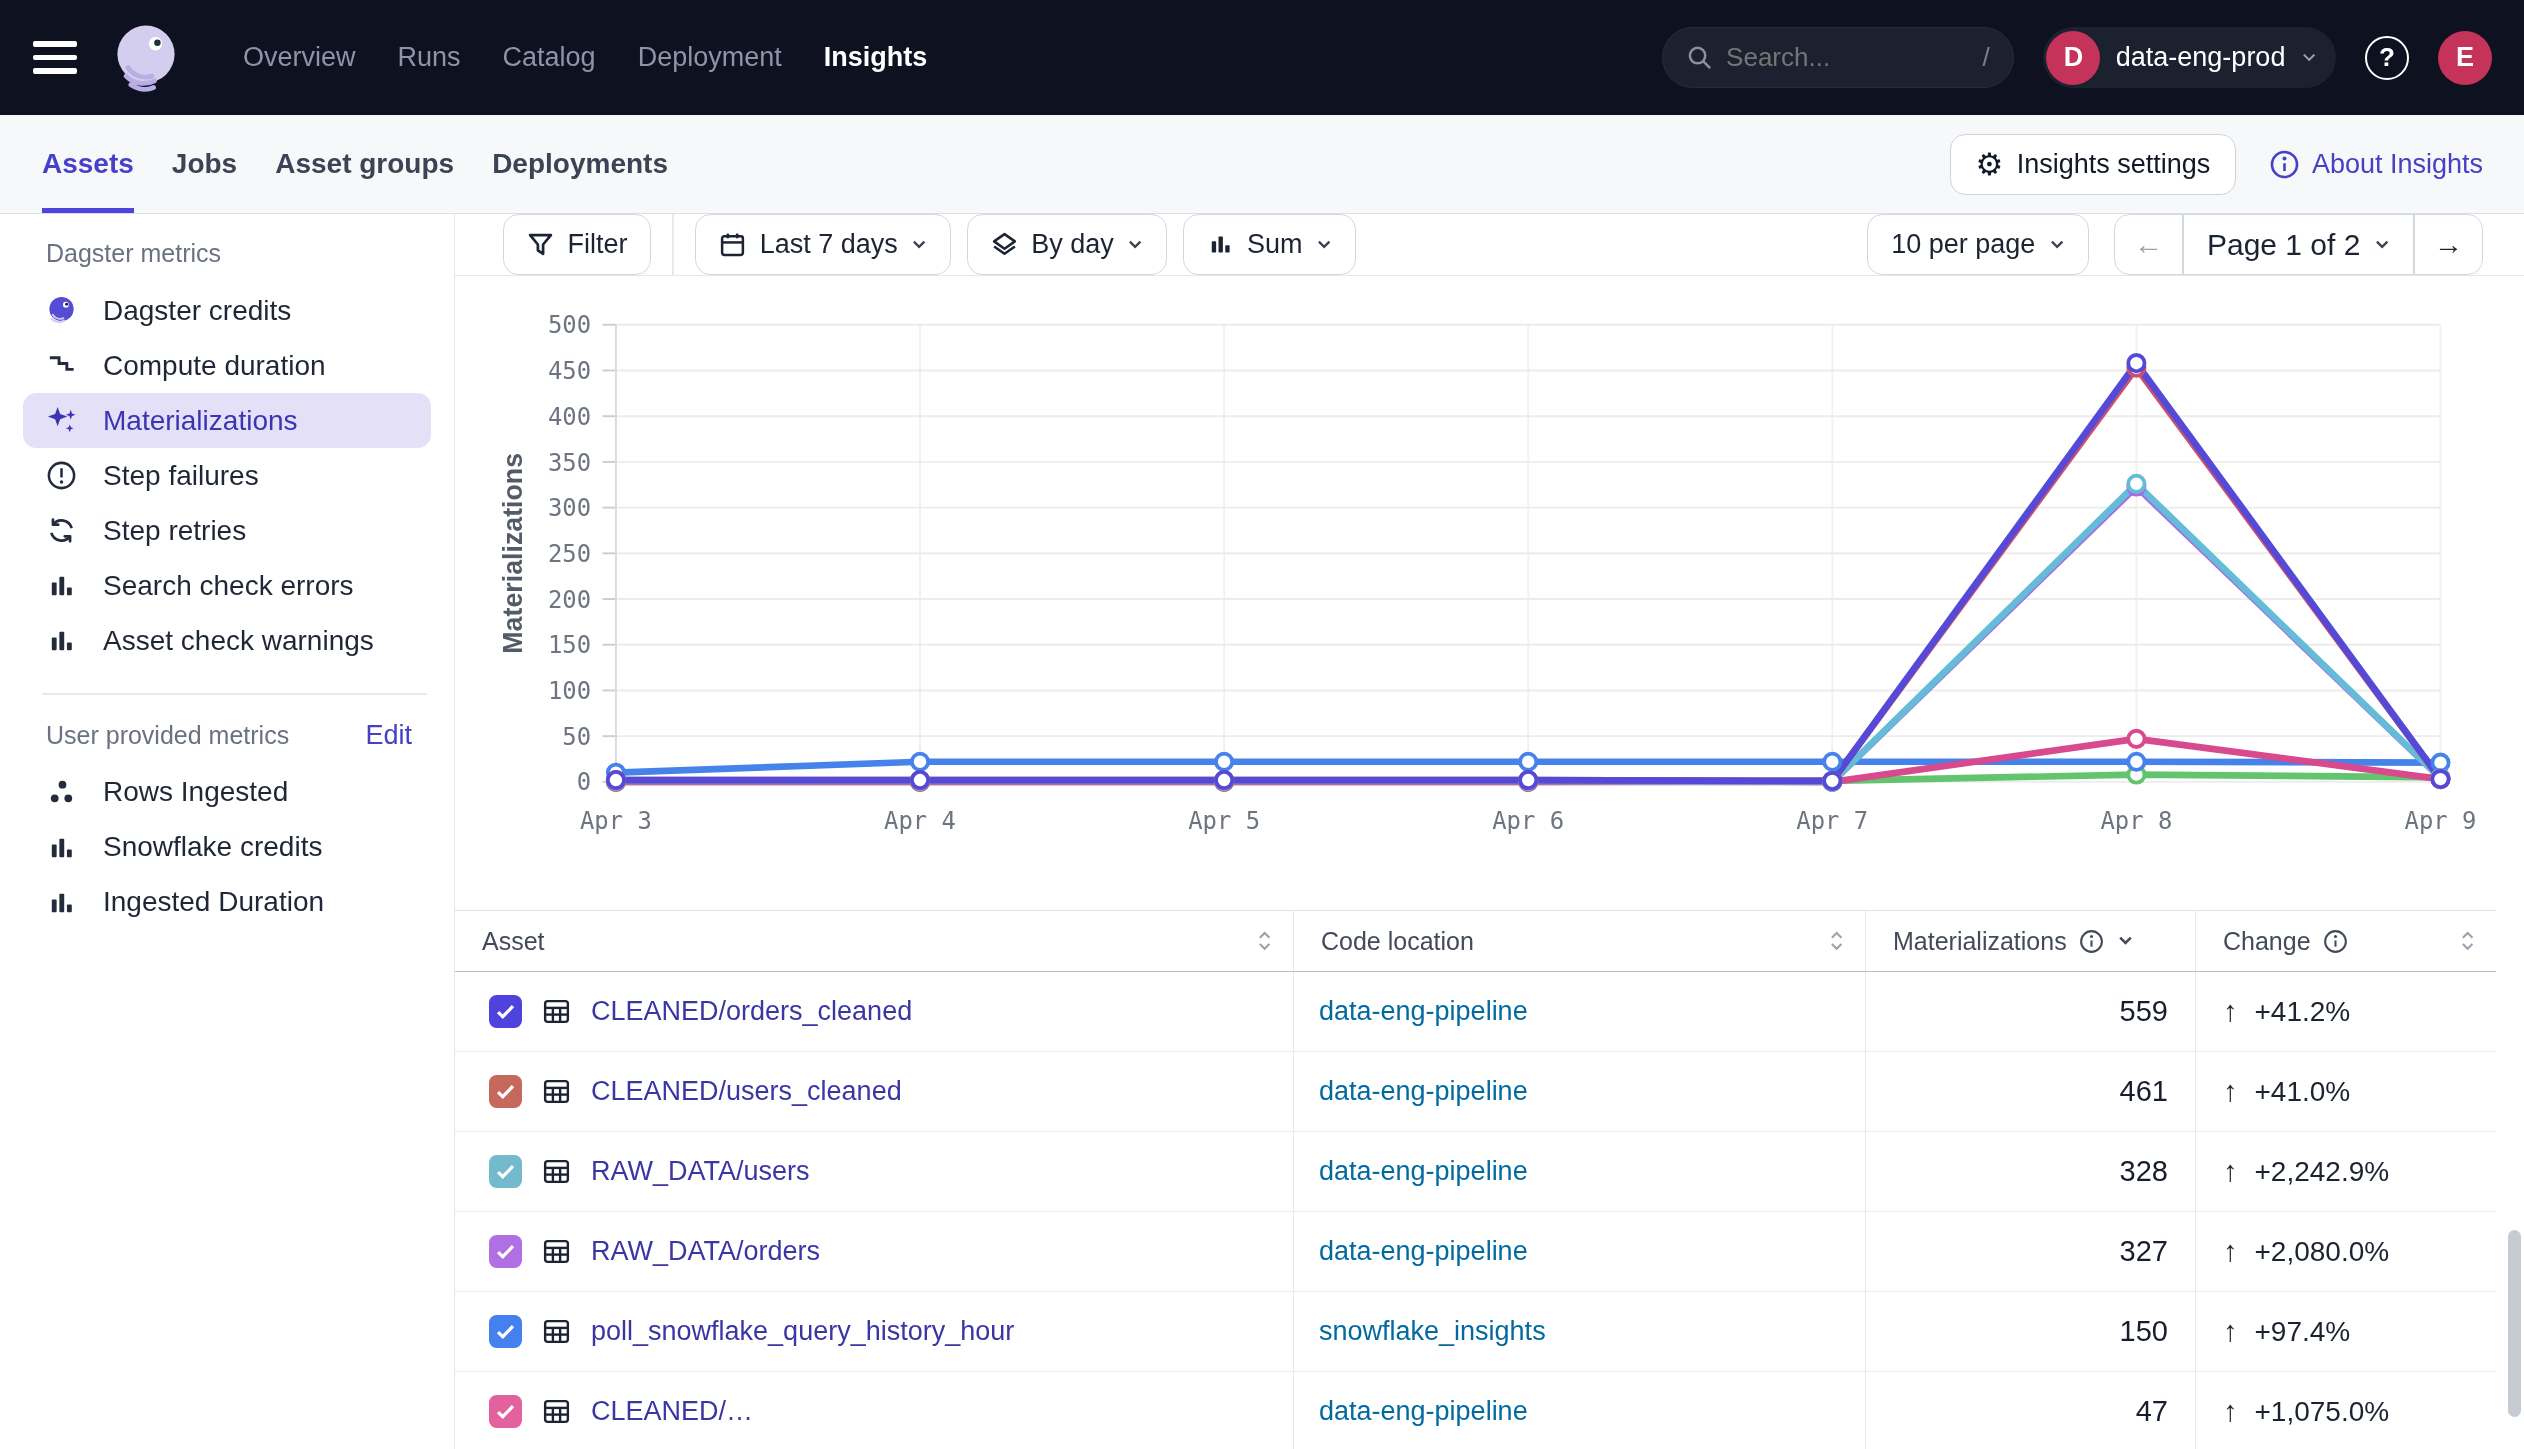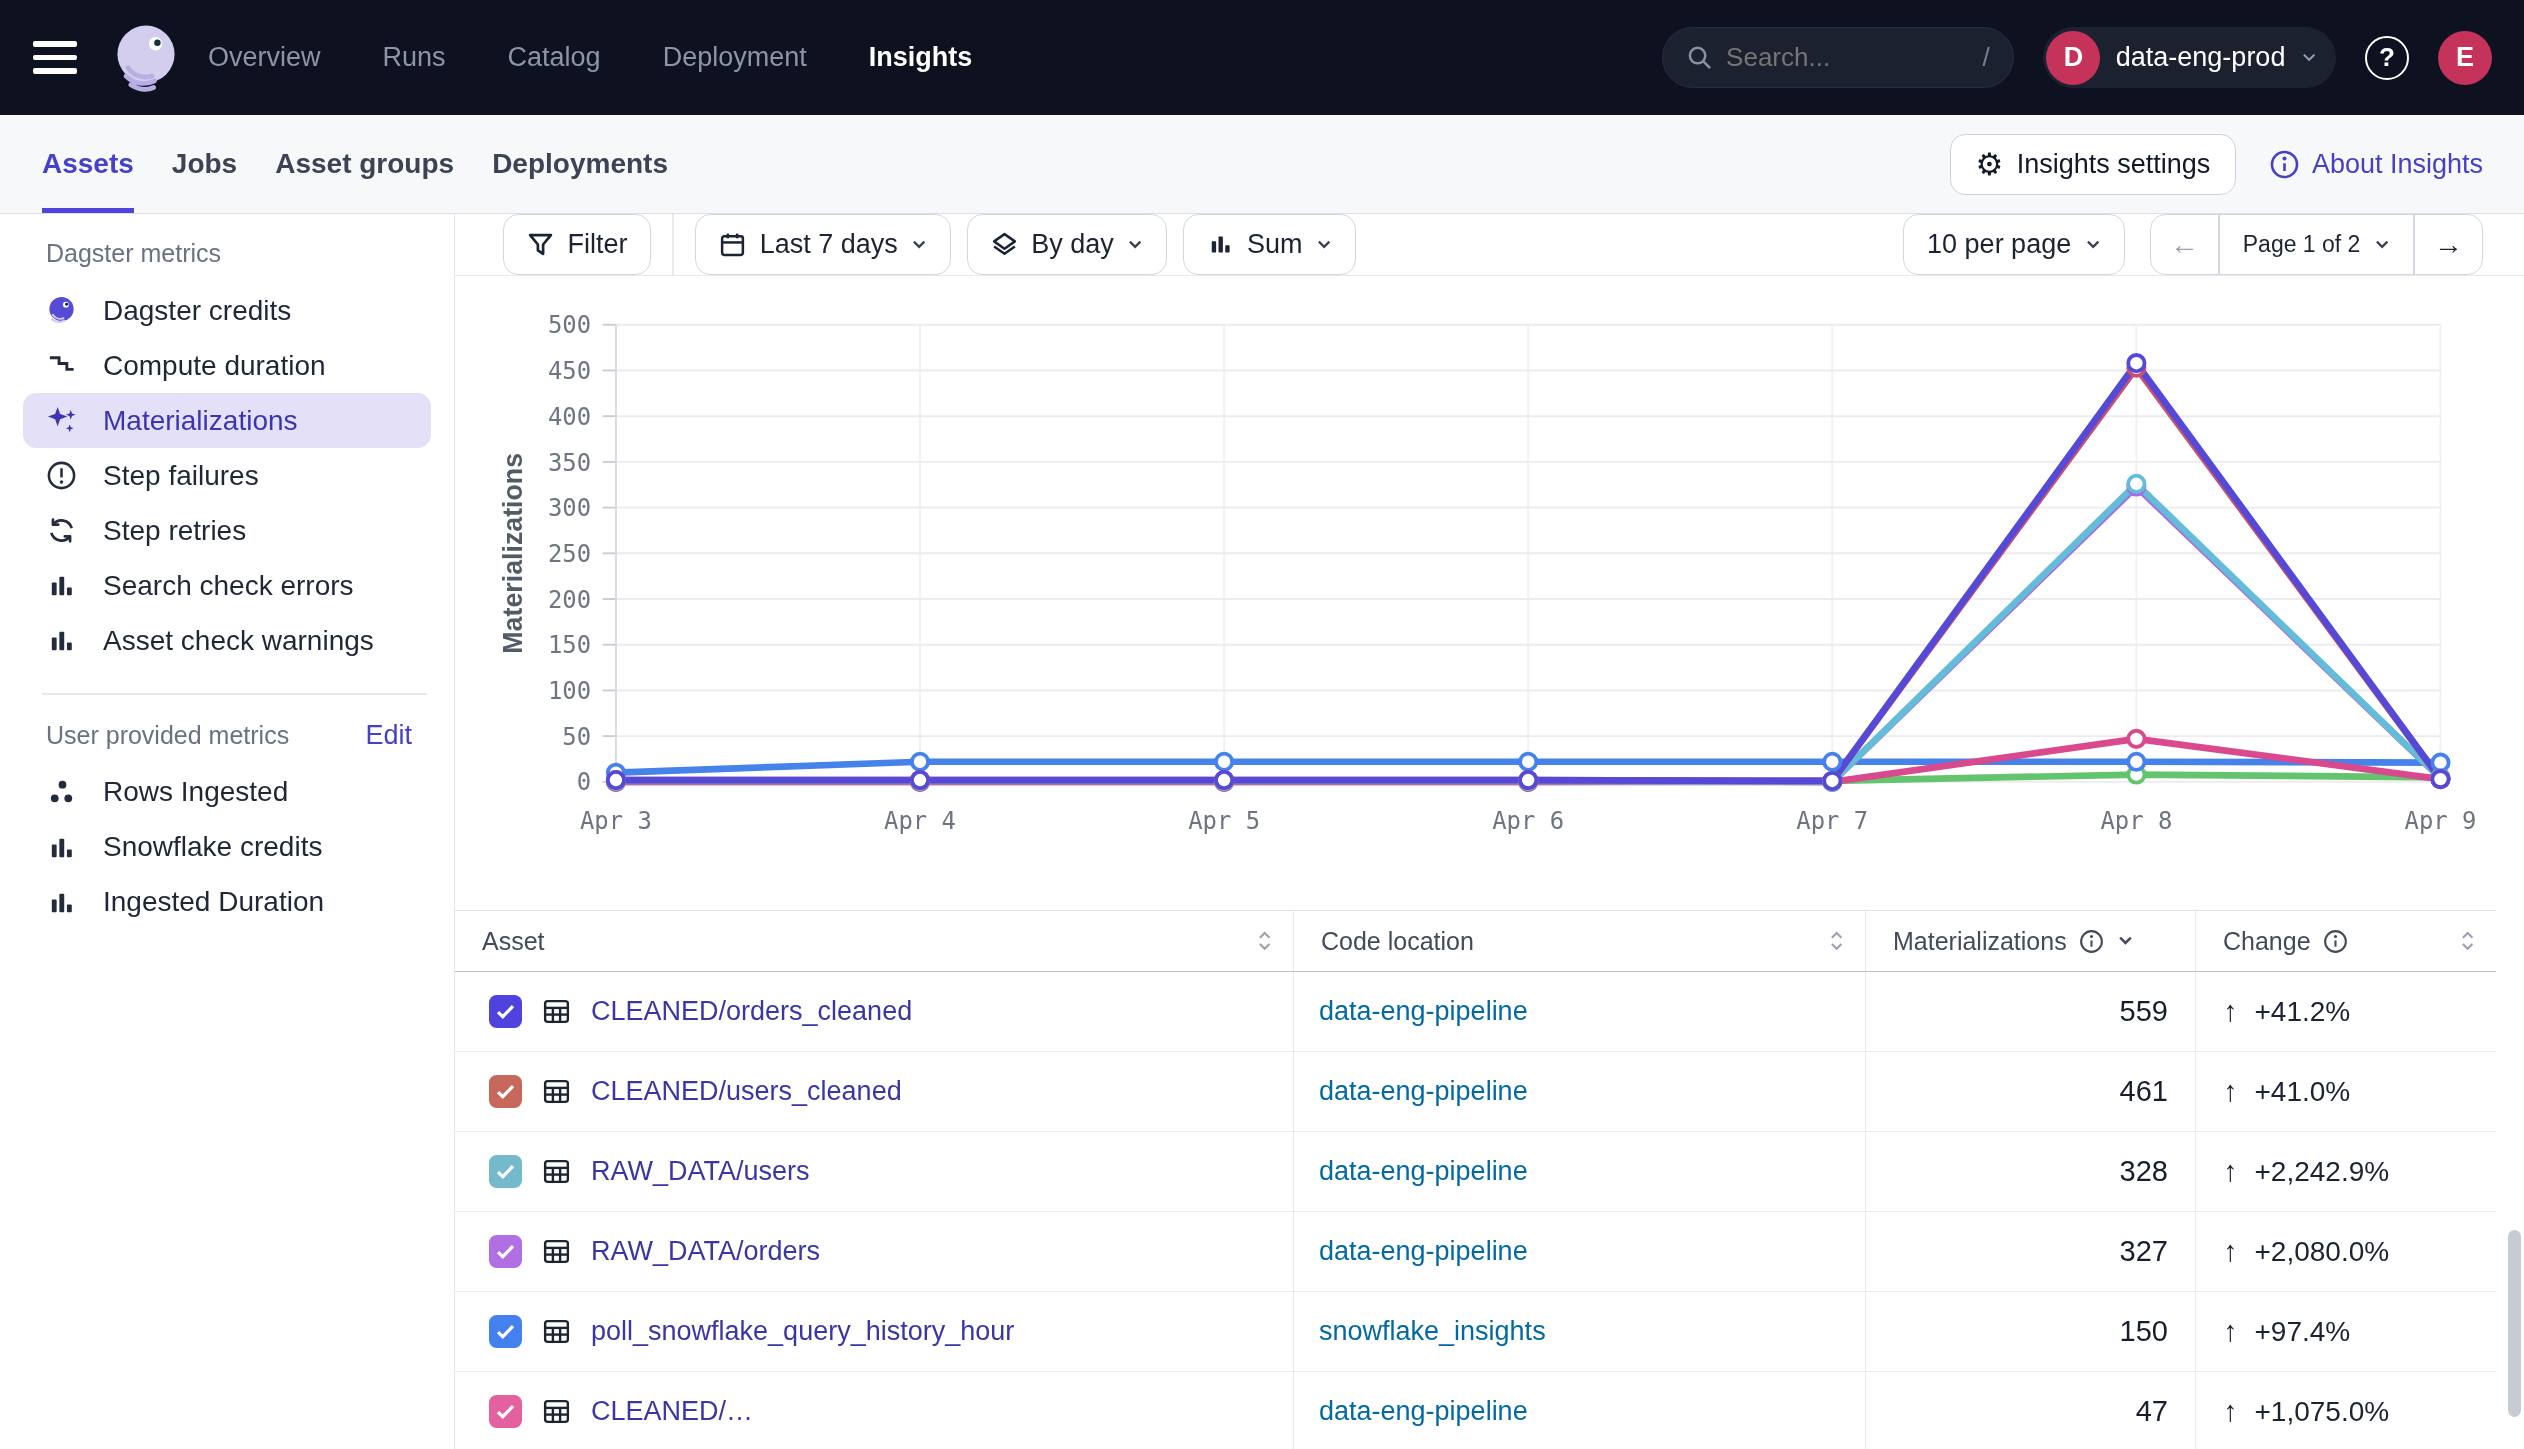--- a/index.html
+++ b/index.html
@@ -4,21 +4,21 @@
 <style>
   * { box-sizing: border-box; margin: 0; padding: 0; }
   html,body { width:2525px; height:1450px; overflow:hidden; background:#fff;
     font-family:"Liberation Sans", sans-serif; }
 
   
   .topnav { height:115px; background:#0d1120; display:flex; align-items:center; padding:0 33px; }
   .hamburger { width:44px; display:flex; flex-direction:column; gap:7.7px; cursor:pointer; }
   .hamburger i { display:block; height:5.7px; background:#fff; border-radius:1.9px; }
   .logo { margin-left:29px; width:80px; height:80px; }
-  .nav-links { display:flex; gap:62px; margin-left:22px; }
+  .nav-links { display:flex; gap:42px; margin-left:57px; }
   .nav-link { font-size:27px; font-weight:500; color:#8e94a8; text-decoration:none; }
   .nav-link.active { color:#fff; font-weight:600; }
   .top-right { margin-left:auto; display:flex; align-items:center; gap:29px; }
   .searchbox { width:352px; height:61px; background:#1c2130; border:1.9px solid #272d40;
     border-radius:31px; display:flex; align-items:center; padding:0 23px; gap:13.4px; }
   .searchbox input { flex:1; background:transparent; border:none; outline:none;
     color:#fdba74; font-size:26px; font-family:"Liberation Sans",sans-serif; min-width:0; }
   .searchbox .slash { color:#7a8092; font-size:26px; }
   .orgpill { height:61px; background:#1c2130; border-radius:31px; display:flex; align-items:center;
     padding:0 19px 0 3.8px; gap:15.3px; cursor:pointer; }
@@ -61,21 +61,21 @@
   
   .toolbar { height:109px; border-bottom:1.9px solid #e7e9ed; display:flex; align-items:flex-end;
     padding:0 42px 0 48px; }
   .btn { height:61px; background:#fff; border:1.9px solid #d2d7df; border-radius:15.3px;
     display:flex; align-items:center; gap:13.4px; padding:0 23px; font-size:27px; color:#1c2333; cursor:pointer; }
   .btn svg.ic { flex-shrink:0; }
   .tb-divider { width:1.9px; height:61px; background:#e7e9ed; margin:0 21px; }
   .tb-group { display:flex; gap:15.3px; }
   .toolbar-right { margin-left:auto; display:flex; align-items:center; gap:25px; }
   .pager { height:61px; border:1.9px solid #d2d7df; border-radius:15.3px; display:flex; align-items:stretch; overflow:hidden; background:#fff; }
-  .pager .seg { display:flex; align-items:center; justify-content:center; padding:16px 23px; font-size:23px; color:#1c2333; cursor:pointer; }
+  .pager .seg { display:flex; align-items:center; justify-content:center; padding:16px 23px; font-size:30px; color:#1c2333; cursor:pointer; }
   .pager .sep { width:1.9px; background:#d2d7df; }
   .pager .arrow { font-size:29px; width:67px; padding:0; }
   .pager .arrow.disabled { color:#9aa2ae; }
   .caret { width:16.3px; height:10.5px; }
 
   
   .chart-wrap { height:634px; position:relative; }
   svg text.tick { font-family:"DejaVu Sans Mono", monospace; font-size:25px; fill:#6e7480; }
   svg text.ylabel { font-family:"Liberation Sans", sans-serif; font-size:28px; font-weight:700; fill:#555b66; }
 

